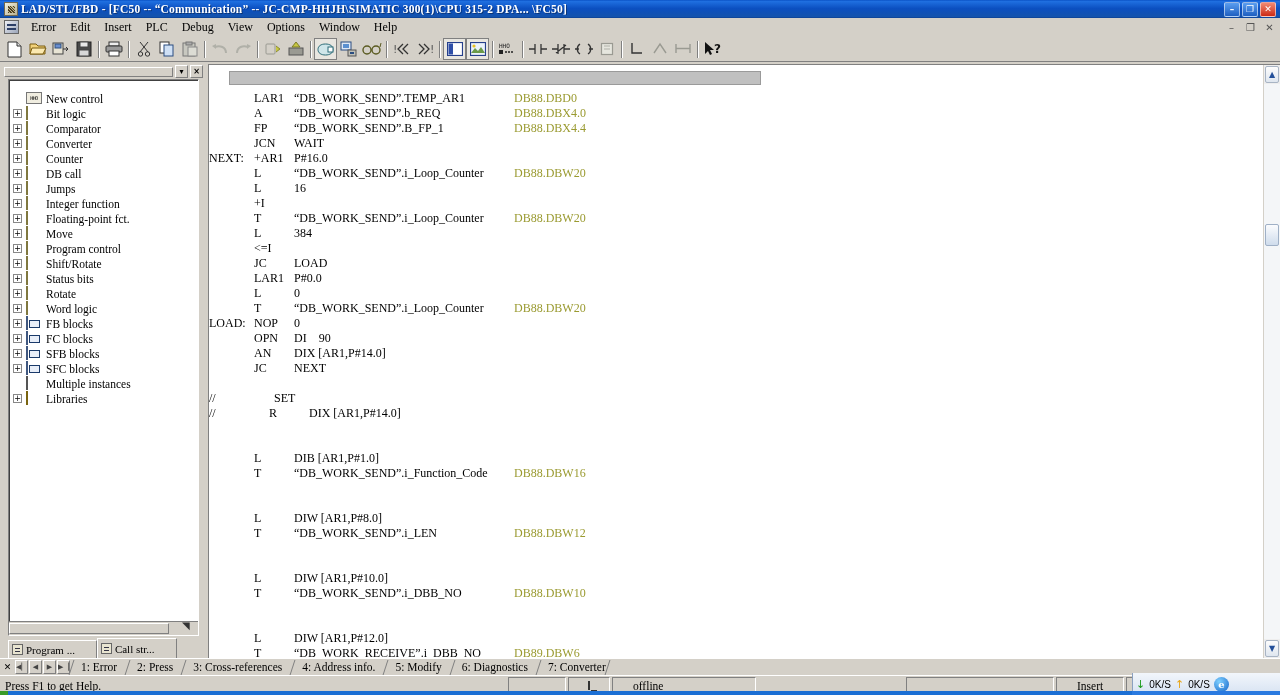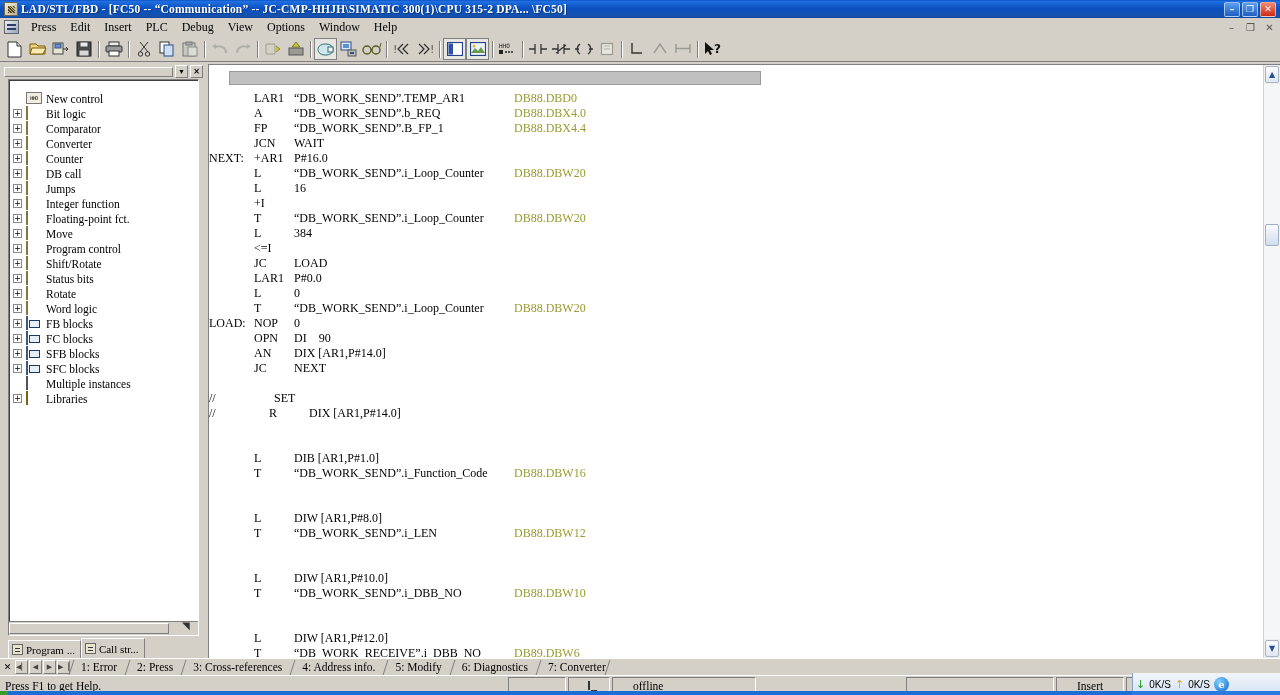--- a/index.html
+++ b/index.html
@@ -251,21 +251,21 @@
     font-family:"DejaVu Sans",sans-serif; font-size:10px; color:#333;
   }
   .lp-tabs {
     height: 20px; flex:0 0 20px;
     display:flex; align-items:flex-end;
     padding: 0 6px;
     margin-top: 2px;
   }
   .lp-tab {
     height: 18px;
-    padding: 0 5px 0 3px;
+    padding: 0 21px 0 3px;
     display:flex; align-items:center; gap:3px;
     font-family:"Liberation Serif",serif; font-size:11px;
     background:#d4d0c8;
     border-top:1px solid #fff; border-left:1px solid #fff;
     border-right:1px solid #808080;
     border-bottom:none;
     white-space:nowrap;
   }
   .lp-tab.active { height:20px; background:#d4d0c8; z-index:2; }
   .tabico { width:11px;height:11px; background:#e8e4d0; border:1px solid #666; position:relative; }
@@ -441,21 +441,21 @@
     <div class="tb-spacer"></div>
     <div class="wbtns">
       <div class="wbtn min">–</div>
       <div class="wbtn max">❐</div>
       <div class="wbtn close">✕</div>
     </div>
   </div>
 
   <div class="menubar">
     <div class="doc-icon"></div>
-    <div class="menu-item">Press</div>
+    <div class="menu-item">Error</div>
     <div class="menu-item">Edit</div>
     <div class="menu-item">Insert</div>
     <div class="menu-item">PLC</div>
     <div class="menu-item">Debug</div>
     <div class="menu-item">View</div>
     <div class="menu-item">Options</div>
     <div class="menu-item">Window</div>
     <div class="menu-item">Help</div>
     <div class="mdi-btns">
       <div class="mdi-btn">–</div>

